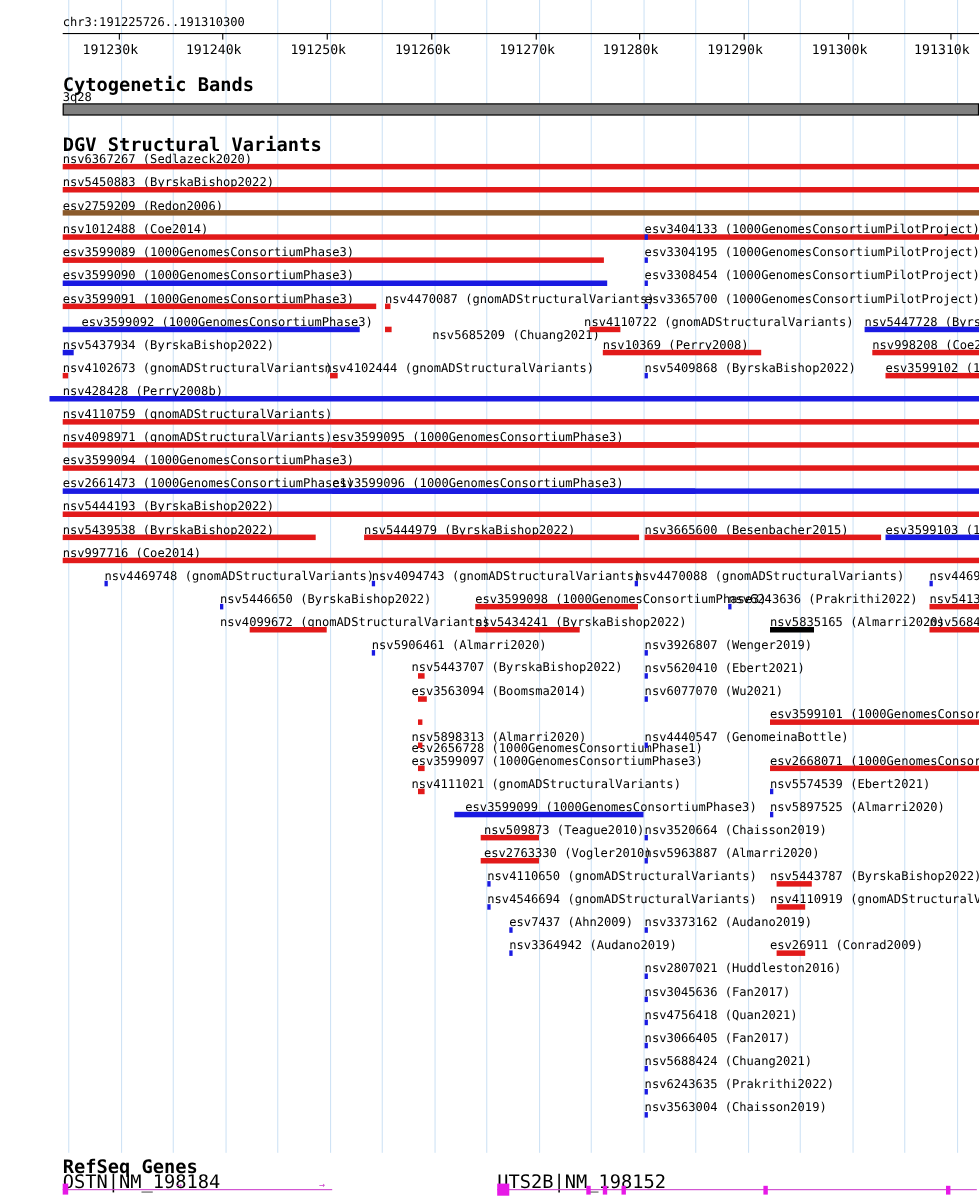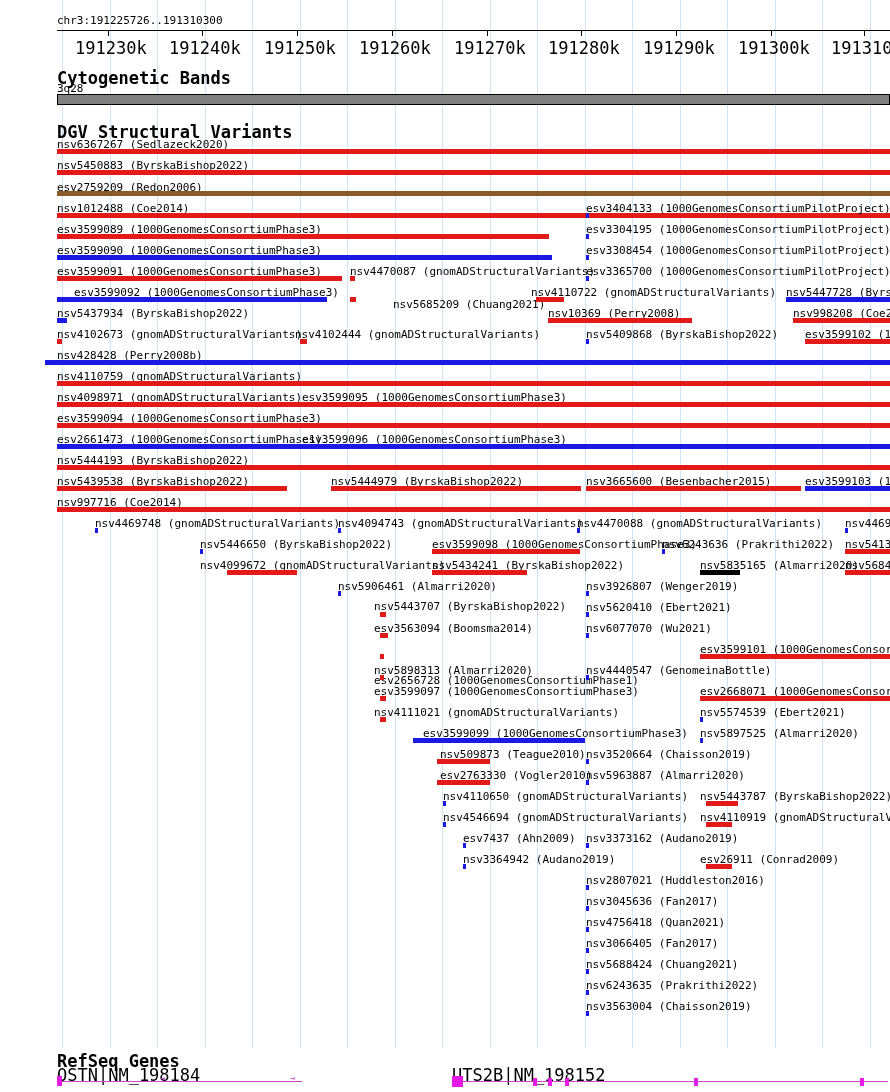--- a/index.html
+++ b/index.html
@@ -15,21 +15,21 @@
   #stage{position:relative;width:890px;height:1092px;}
 
   
   .gridline{position:absolute;top:0;width:1px;height:1048px;background:#cfe3f5;}
 
   .loc-label{position:absolute;font-size:11px;color:#000;white-space:nowrap;}
 
   
   .ruler-line{position:absolute;background:#000;}
   .tick{position:absolute;width:1px;height:6px;background:#000;}
-  .tick-label{position:absolute;font-size:17px;white-space:nowrap;color:#000;}
+  .tick-label{position:absolute;font-size:12px;white-space:nowrap;color:#000;}
 
   .section-title{position:absolute;font-weight:bold;font-size:17px;white-space:nowrap;}
   .small-text{position:absolute;font-size:11px;white-space:nowrap;}
 
   .band-bar{position:absolute;height:9px;background:#808080;border:1px solid #000;}
 
   .track-label{position:absolute;font-size:11px;white-space:nowrap;color:#000;}
   .bar{position:absolute;height:5px;}
   .bar.red{background:#e21a1a;}
   .bar.blue{background:#1a1ae2;}

